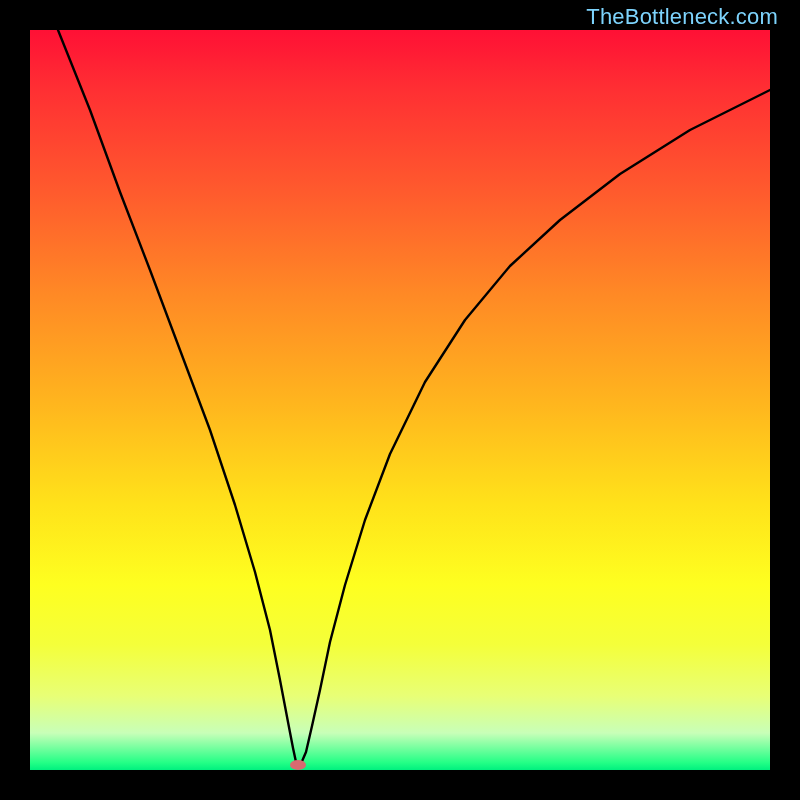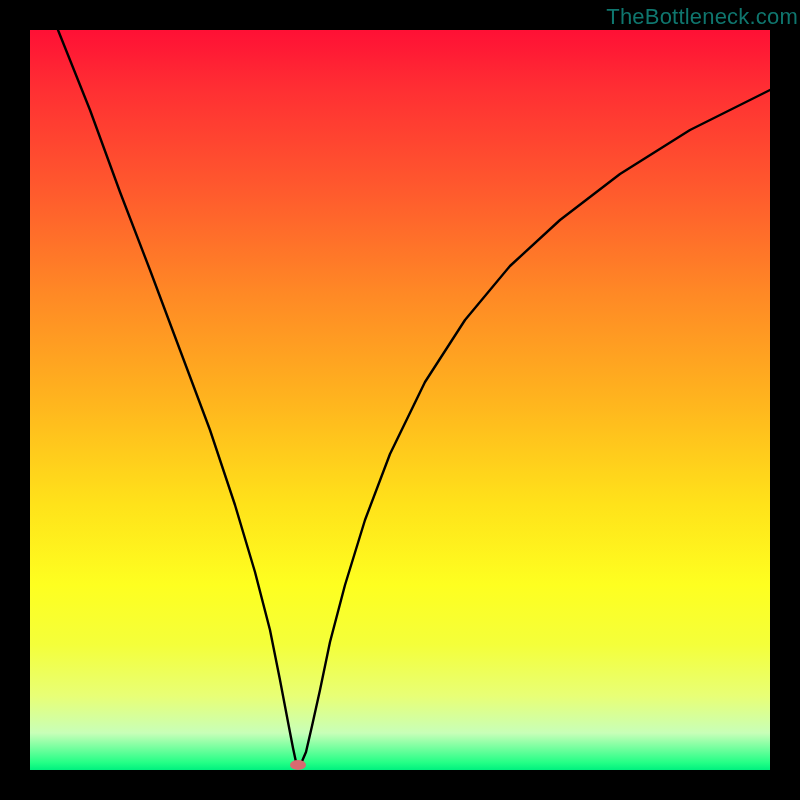--- a/index.html
+++ b/index.html
@@ -13,22 +13,22 @@
   }
   .frame {
     position: relative;
     width: 800px;
     height: 800px;
     background: #000;
   }
   .watermark {
     position: absolute;
     top: 4px;
-    right: 2px;
-    color: #0f766e;
+    right: 22px;
+    color: #7dd3fc;
     font-size: 22px;
     font-weight: 500;
     letter-spacing: 0.2px;
     z-index: 3;
     text-align: right;
   }
   .plot-area {
     position: absolute;
     left: 30px;
     top: 30px;

